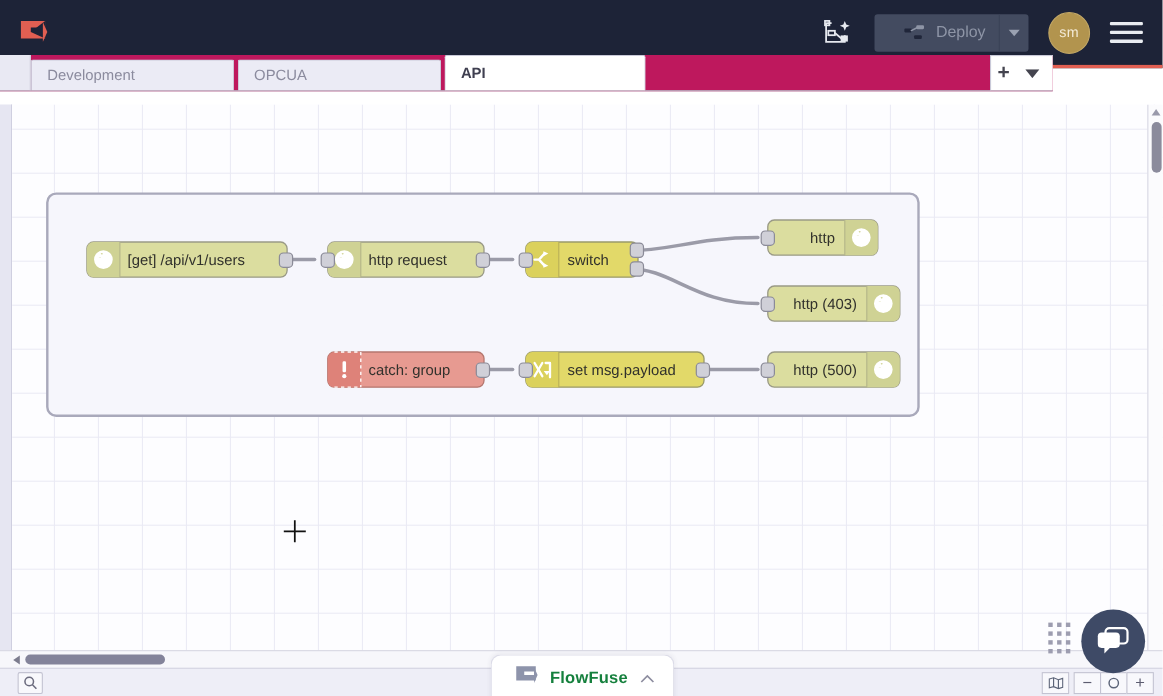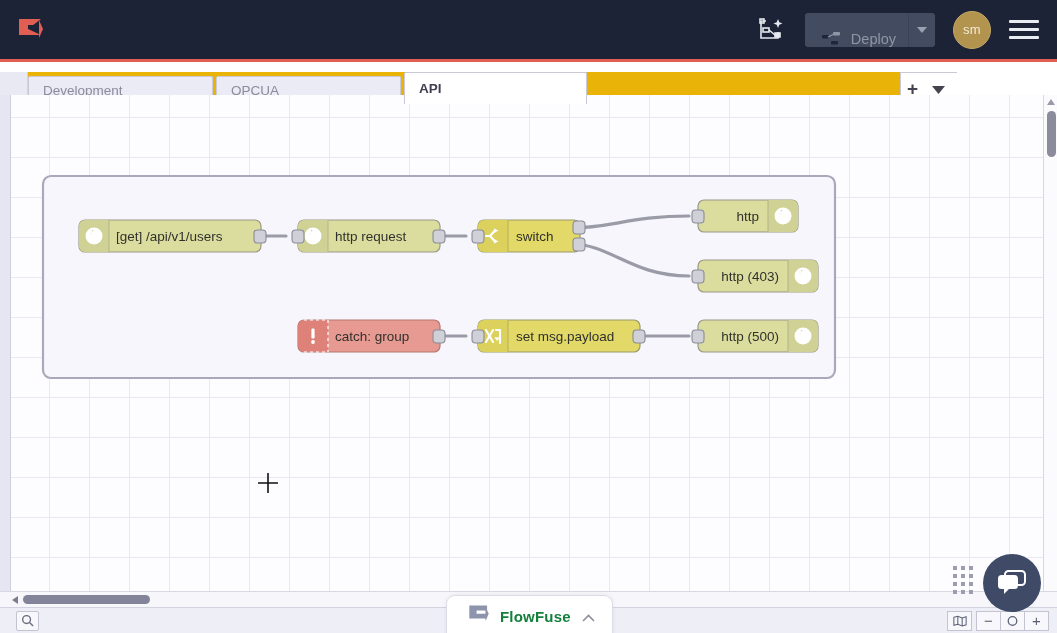--- a/index.html
+++ b/index.html
@@ -46,22 +46,22 @@
   }
   .deploy-group {
     display: flex; align-items: stretch;
     height: 34px;
     margin-left: 12px;
     border-radius: 3px;
     overflow: hidden;
     background: #434b60;
   }
   .deploy-btn {
-    display: flex; align-items: flex-end;
-    padding: 0 12px 0 17px;
+    display: flex; align-items: center;
+    padding: 0 12px 0 27px;
     gap: 9px;
     cursor: default;
   }
   .deploy-icon { width: 20px; height: 16px; display:block; }
   .deploy-label {
     color: #8e95a6;
     font-size: 14.5px;
   }
   .deploy-caret {
     display: flex; align-items: center; justify-content: center;
@@ -95,23 +95,23 @@
     gap: 5px;
     cursor: pointer;
   }
   .hamburger i {
     display: block; height: 3px; width: 30px;
     background: #e9ecf1; border-radius: 1px;
   }
 
   
   .tabbar {
-    position: absolute; top: 72px; left: 0;
+    position: absolute; top: 50px; left: 0;
     width: 957px; height: 33px;
-    background: #eab308;
+    background: #be185d;
     display: flex; align-items: flex-end;
     border-bottom: 1px solid #b8b8c6;
   }
   .tab-gutter { width: 28px; height: 100%; background: #e9e9f3; border-right:1px solid #d3d3e0; }
   .tab {
     height: 28px;
     min-width: 0;
     display: flex; align-items: center;
     padding: 0 14px;
     background: #ebebf5;

